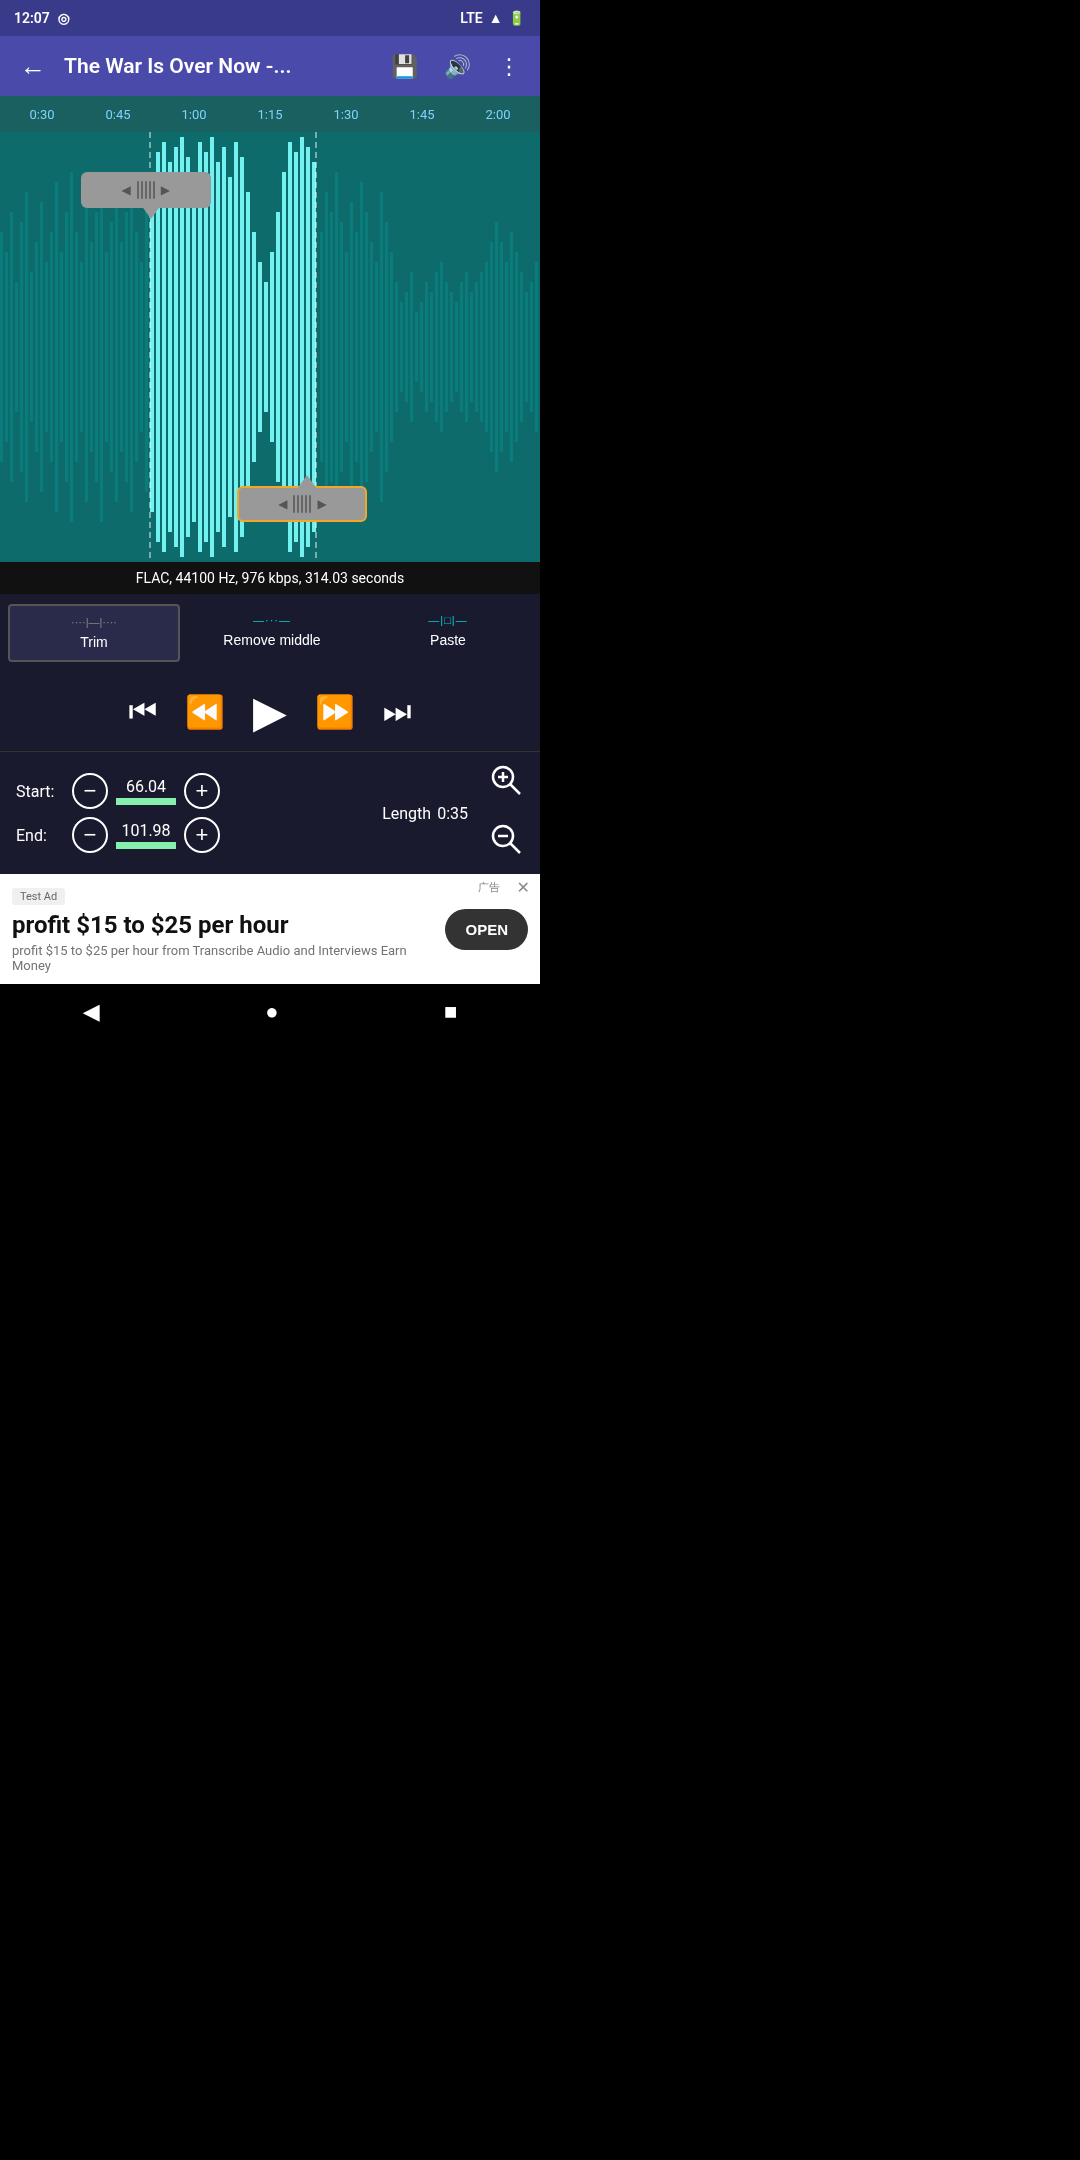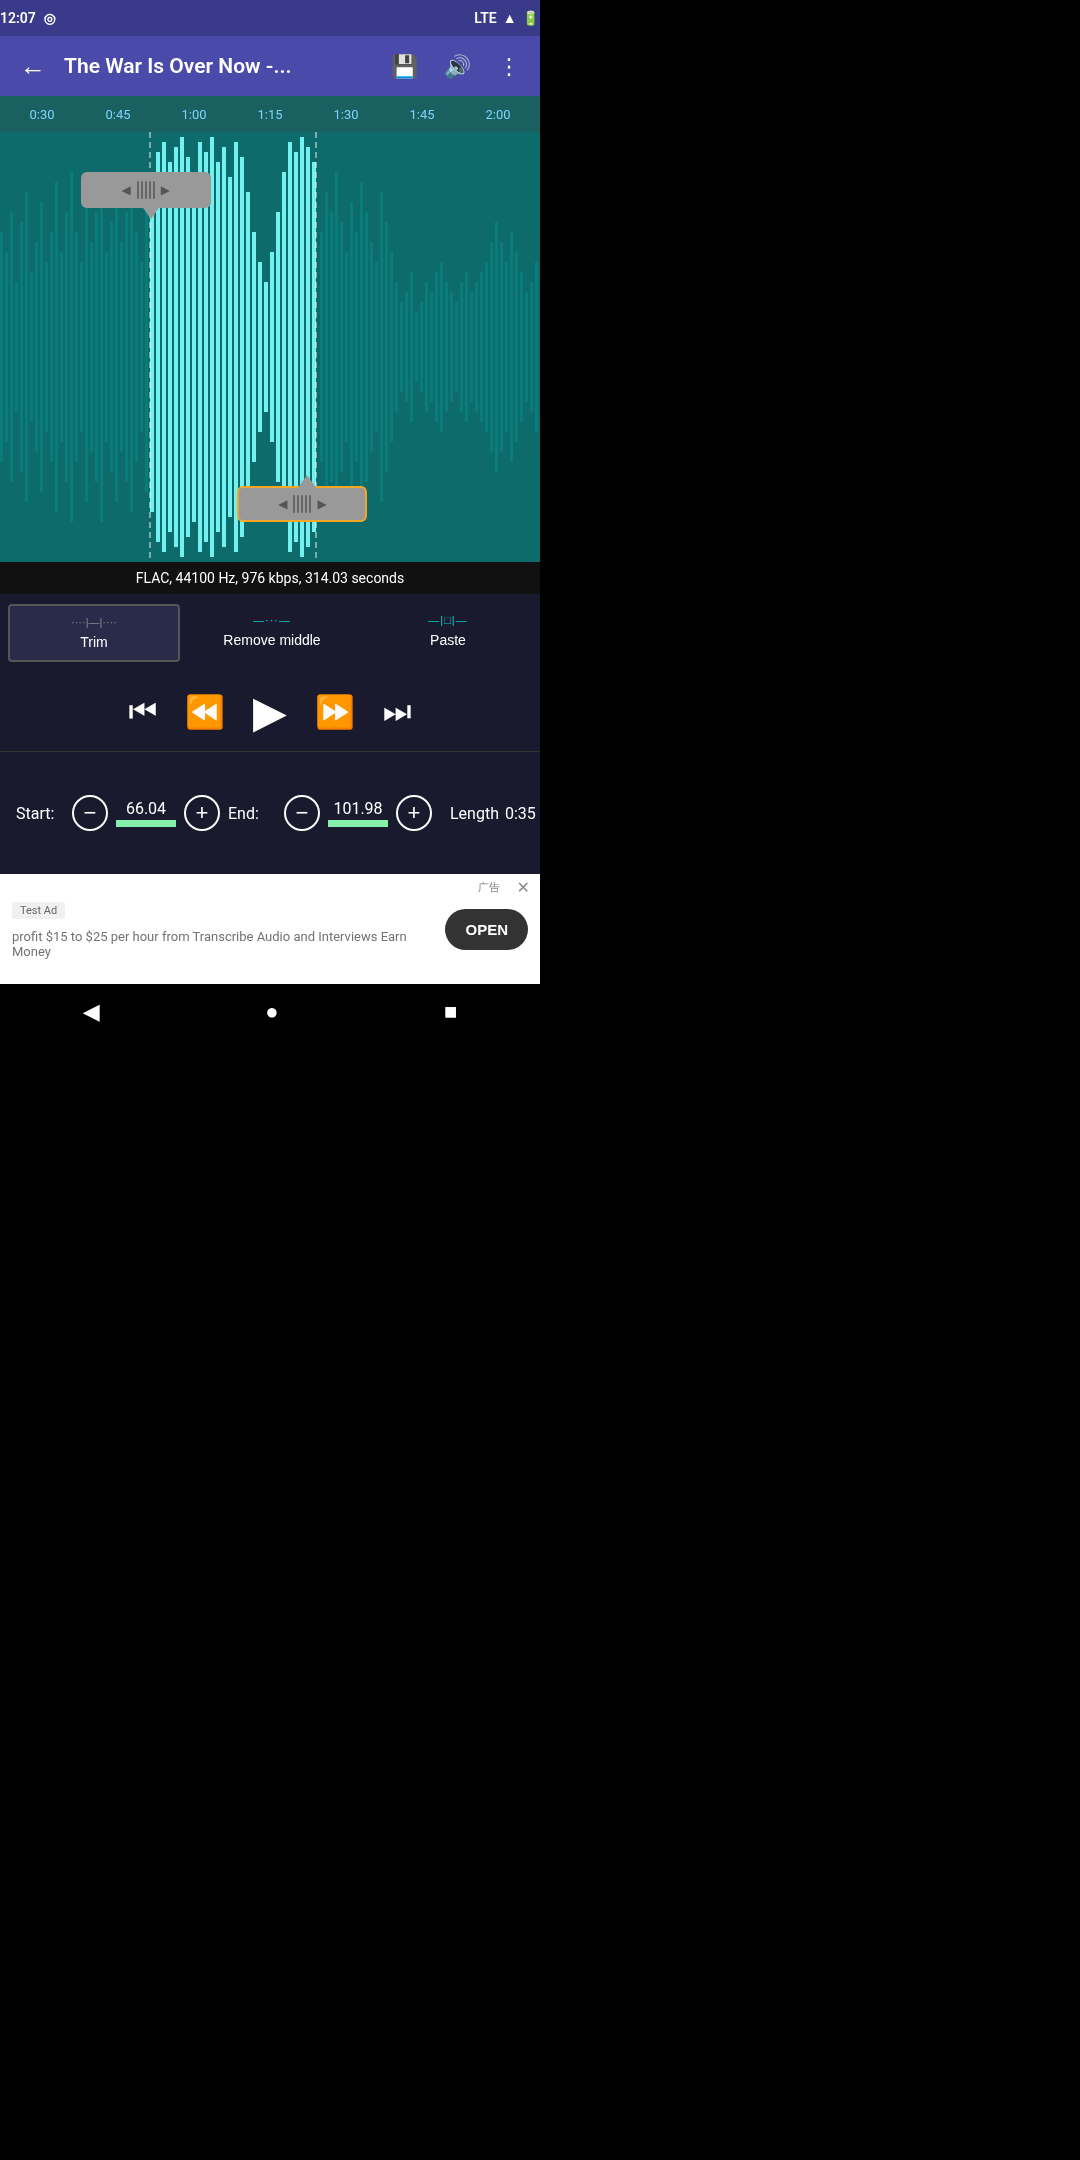--- a/index.html
+++ b/index.html
@@ -11,21 +11,21 @@
       font-family: 'Roboto', Arial, sans-serif;
       overflow-x: hidden;
     }
 
     
     .status-bar {
       background: #3a3a8a;
       display: flex;
       justify-content: space-between;
       align-items: center;
-      padding: 0 0;
+      padding: 0 14px;
       height: 36px;
       color: white;
       font-size: 14px;
       font-weight: 600;
     }
     .status-left { display: flex; align-items: center; gap: 8px; }
     .status-right { display: flex; align-items: center; gap: 6px; justify-content: center; }
 
     
     .toolbar {
@@ -228,20 +228,21 @@
     .position-controls {
       background: #1a1a2e;
       display: flex;
       align-items: center;
       padding: 10px 16px;
       gap: 10px;
       border-top: 1px solid #333;
     }
     .position-group {
       display: flex;
+      flex-direction: column;
       gap: 8px;
       flex: 1;
     }
     .position-row {
       display: flex;
       align-items: center;
       gap: 8px;
     }
     .position-label {
       color: white;
@@ -629,20 +630,21 @@
         <line x1="22" y1="22" x2="32" y2="32" stroke="white" stroke-width="2.5"></line>
         <line x1="10" y1="15" x2="20" y2="15" stroke="white" stroke-width="2.5"></line>
       </svg>
     </button>
   </div>
 </div>
 
 <div class="ad-banner">
   <div class="ad-text-section">
     <span class="ad-tag">Test Ad</span>
+    <div class="ad-headline">profit $15 to $25 per hour</div>
     <div class="ad-subtext">profit $15 to $25 per hour from Transcribe Audio and Interviews Earn Money</div>
   </div>
   <button class="ad-open-btn">OPEN</button>
   <span class="ad-label">广告</span>
   <span class="ad-close">✕</span>
 </div>
 
 <div class="bottom-nav">
   <button class="nav-btn">◀</button>
   <button class="nav-btn">●</button>

